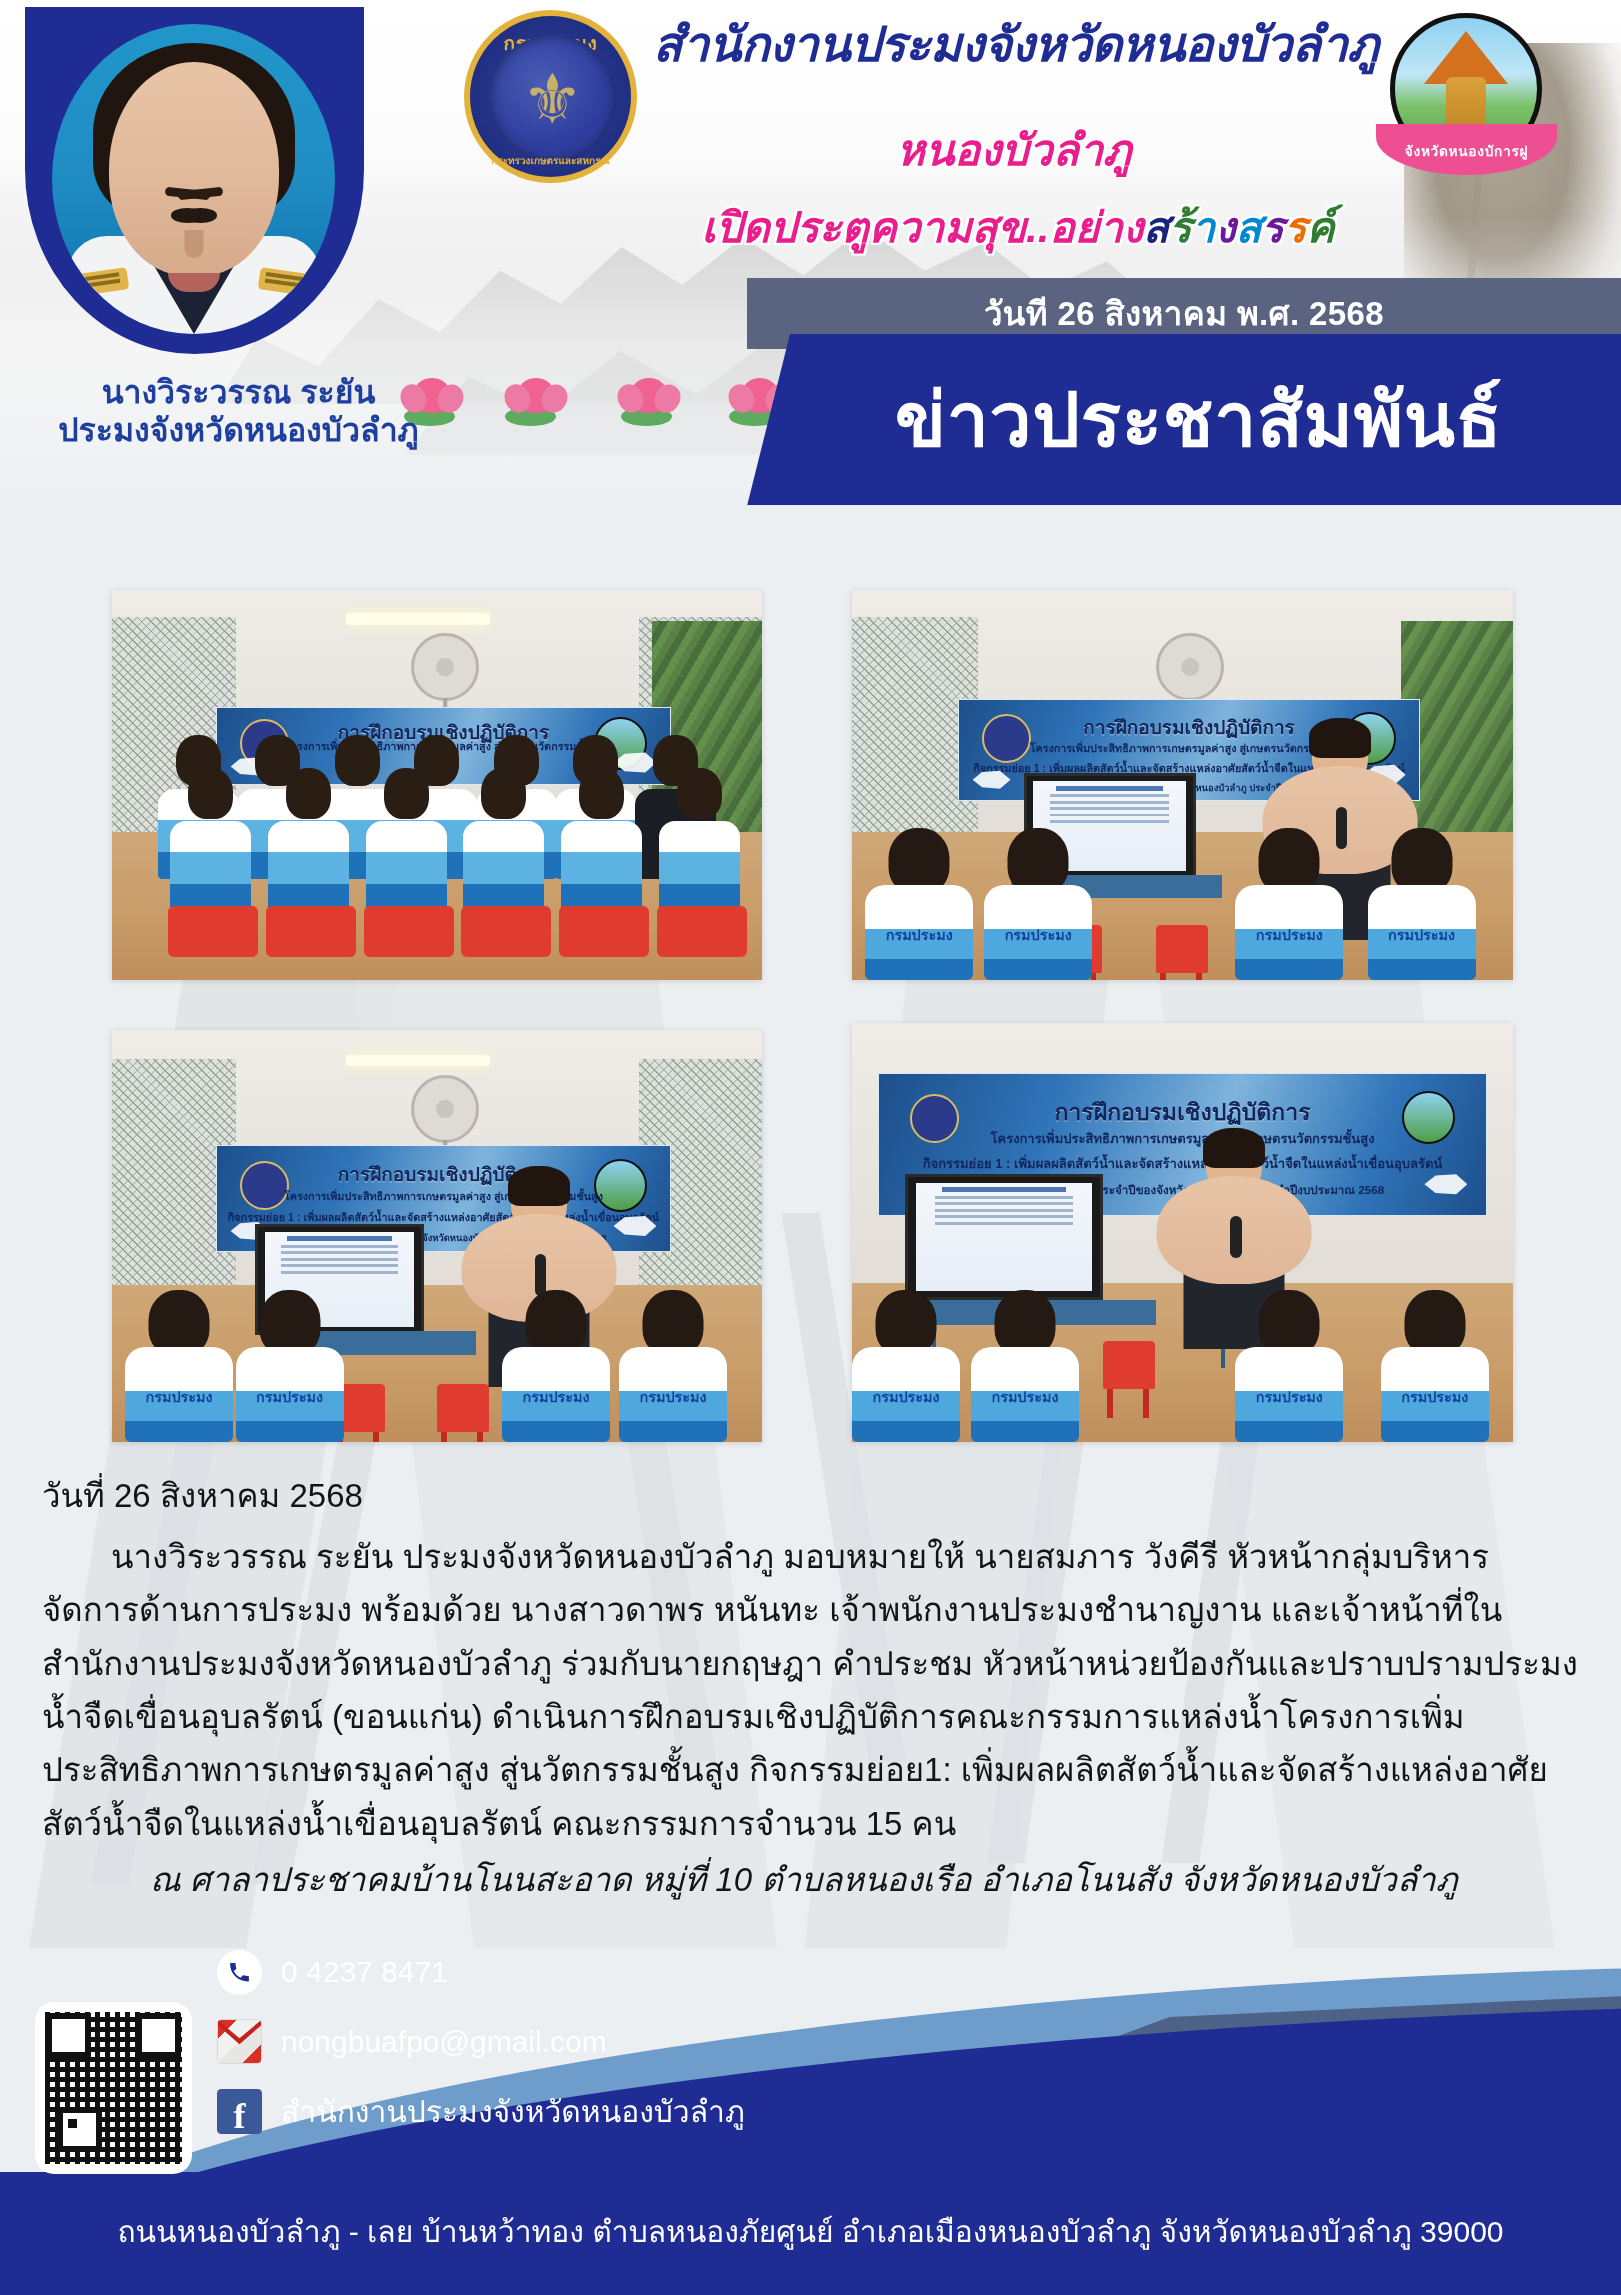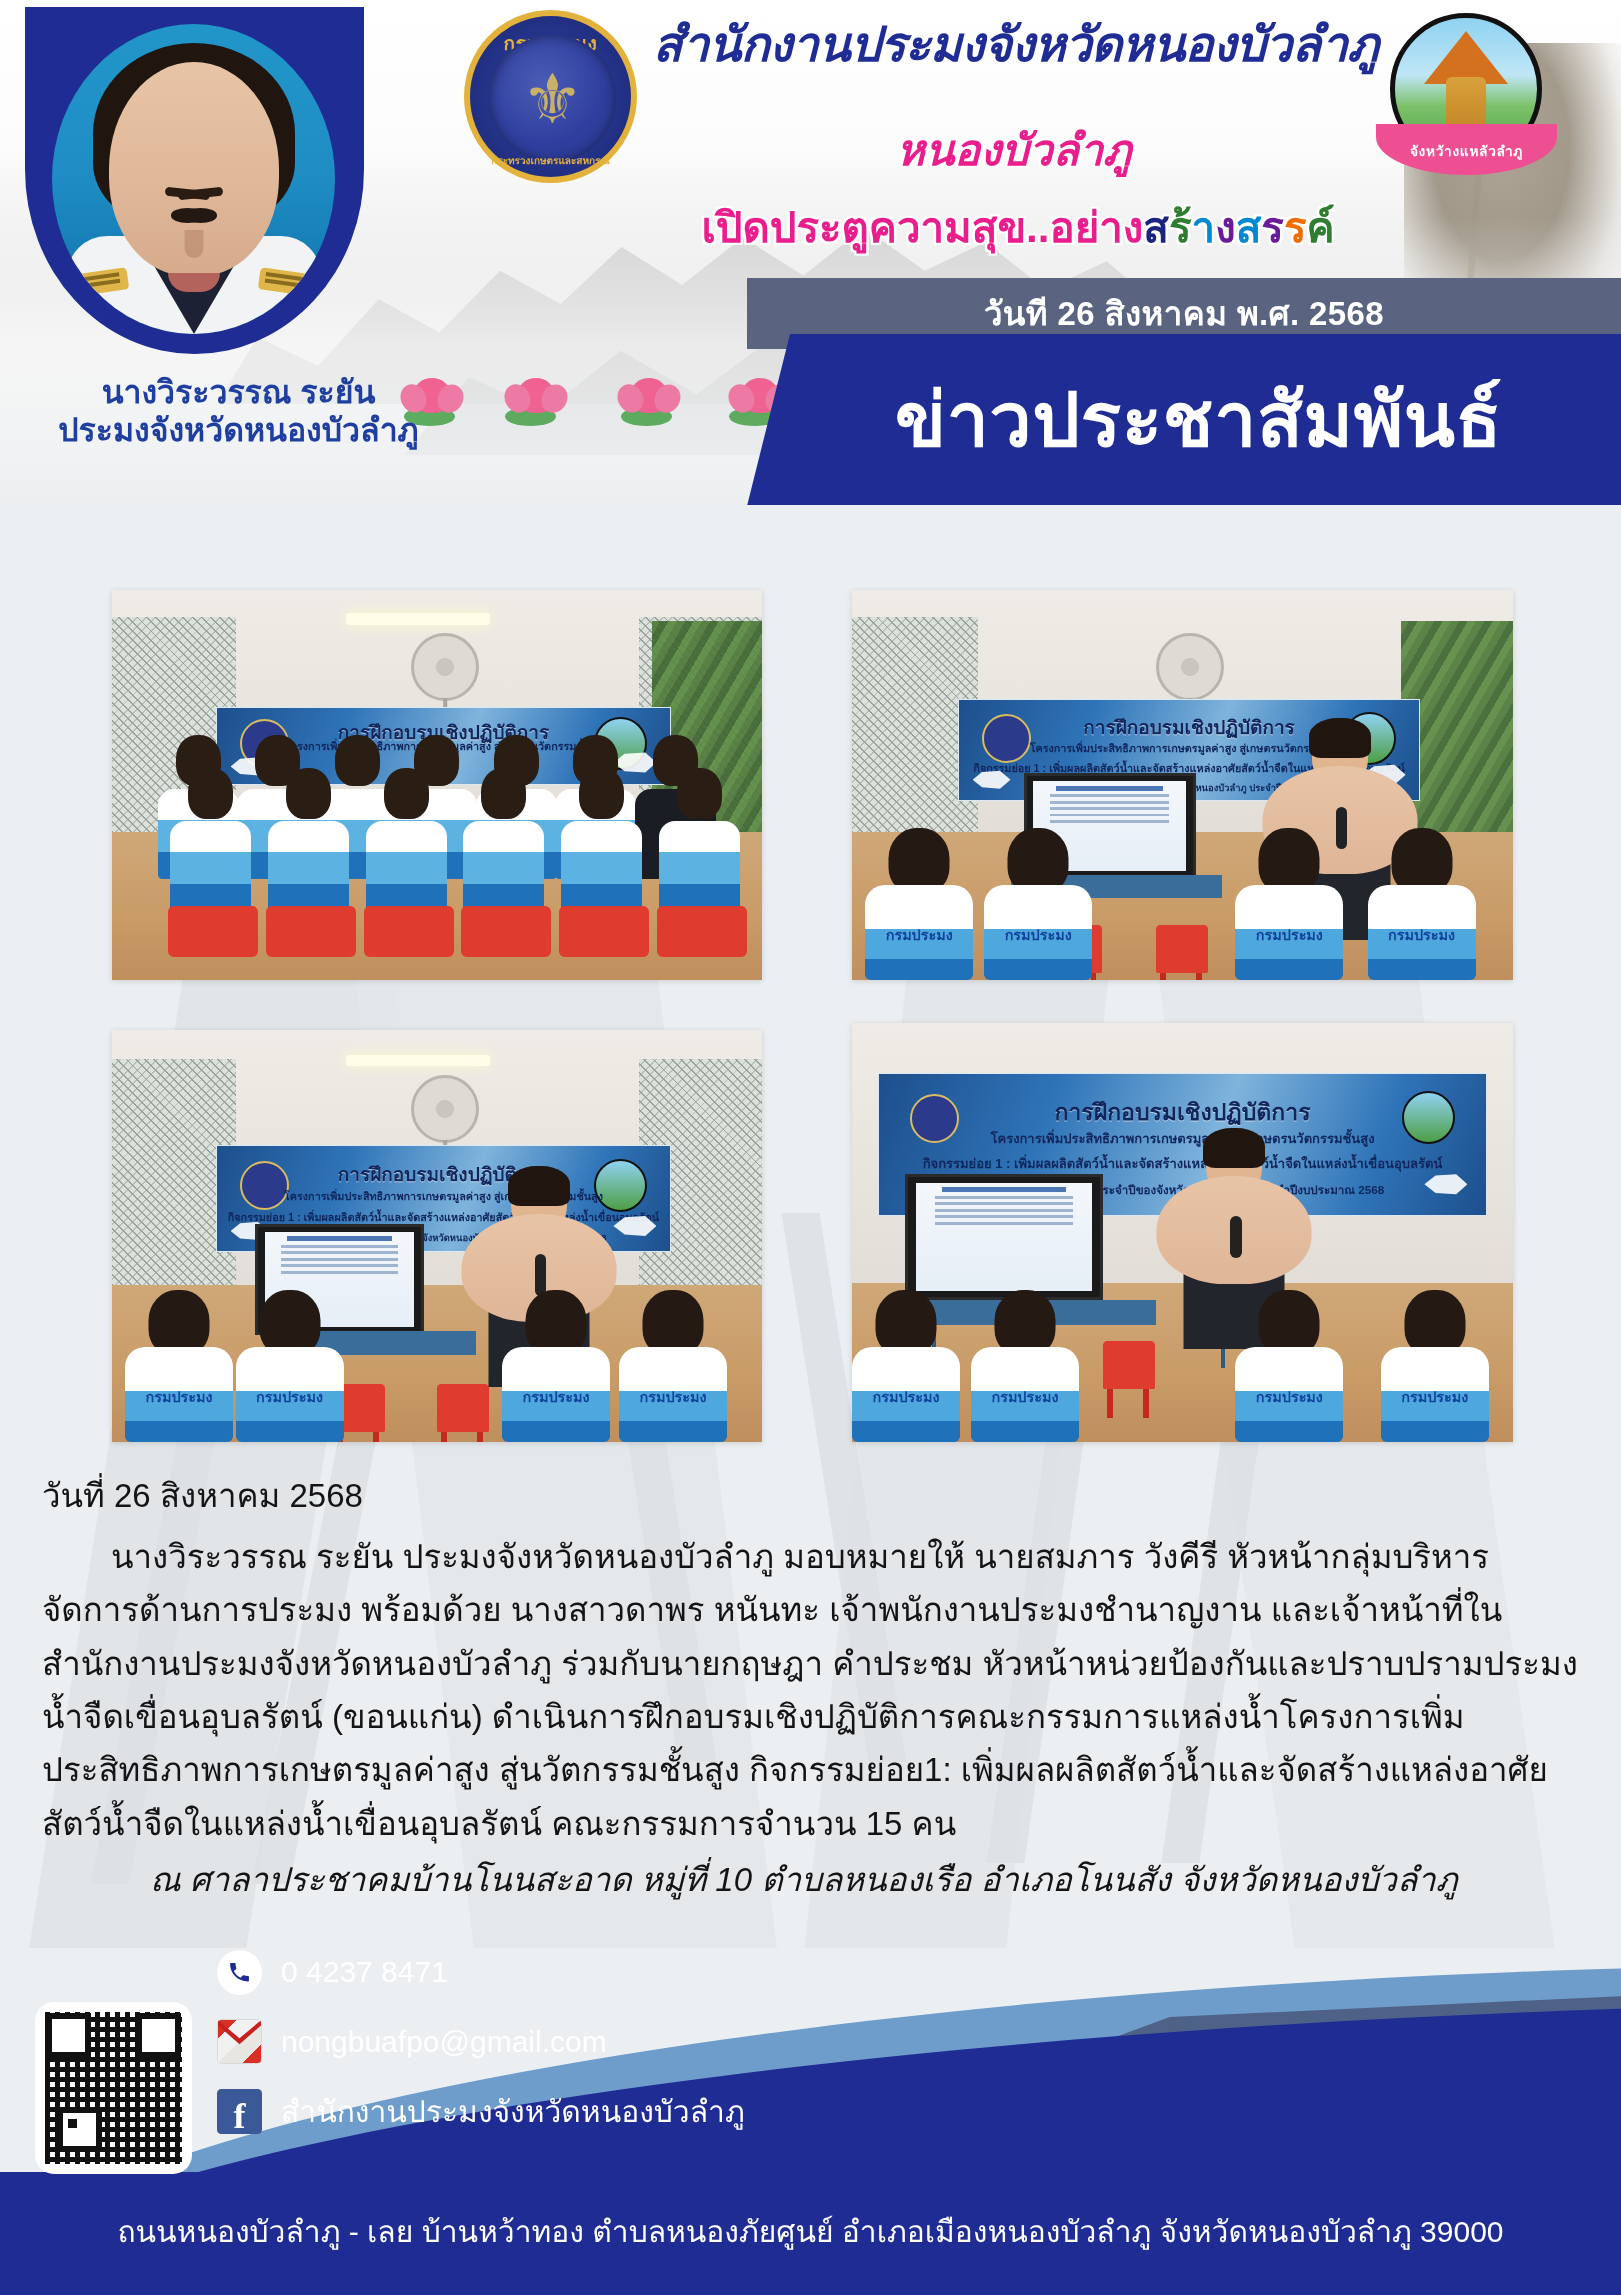--- a/index.html
+++ b/index.html
@@ -169,21 +169,21 @@
     font-size:48px;font-weight:bold;color:#1f2c93;font-style:italic;
     letter-spacing:-0.7px;white-space:nowrap;
   }
   .slogan1{
     position:absolute;left:653px;top:116px;width:722px;text-align:center;
     font-size:43px;font-weight:bold;color:#e91e8c;font-style:italic;
     text-shadow:2.2px 2.2px 0 #fff,-2.2px -2.2px 0 #fff,2.2px -2.2px 0 #fff,-2.2px 2.2px 0 #fff;
   }
   .slogan2{
     position:absolute;left:621px;top:194px;width:794px;text-align:center;
-    font-size:42px;font-weight:bold;
+    font-size:42px;font-weight:bold;font-style:italic;
     text-shadow:2.2px 2.2px 0 #fff,-2.2px -2.2px 0 #fff,2.2px -2.2px 0 #fff,-2.2px 2.2px 0 #fff;
     color:#e91e8c;white-space:nowrap;
   }
   .slogan2 .c0{color:#e91e8c;}
   .slogan2 .c1{color:#1a237e;}
   .slogan2 .c2{color:#2e7d32;}
   .slogan2 .c3{color:#0288d1;}
   .slogan2 .c4{color:#6a1b9a;}
   .slogan2 .c5{color:#ef6c00;}
   .slogan2 .c7{color:#2e7d32;}
@@ -436,21 +436,21 @@
     <div class="txt-top">กรมประมง</div>
     <div class="inner">
       <div class="garuda">⚜</div>
     </div>
     <div class="txt-bot">กระทรวงเกษตรและสหกรณ์</div>
   </div>
 
   <div class="seal-prov">
     <div class="ring"></div>
     <div class="ribbon">
-      <span>จังหวัางแหลัวลำภู</span>
+      <span>จังหวัดหนองบัการฝู</span>
     </div>
   </div>
 
   <div class="office-title">สำนักงานประมงจังหวัดหนองบัวลำภู</div>
   <div class="slogan1">หนองบัวลำภู</div>
   <div class="slogan2"><span class="c0">เปิดประตูความสุข..อย่าง</span><span class="c1">ส</span><span class="c2">ร้</span><span class="c3">า</span><span class="c4">ง</span><span class="c3">ส</span><span class="c4">ร</span><span class="c5">ร</span><span class="c7">ค์</span></div>
 
   <div class="date-bar">
     <span>วันที 26 สิงหาคม พ.ศ. 2568</span>
   </div>

